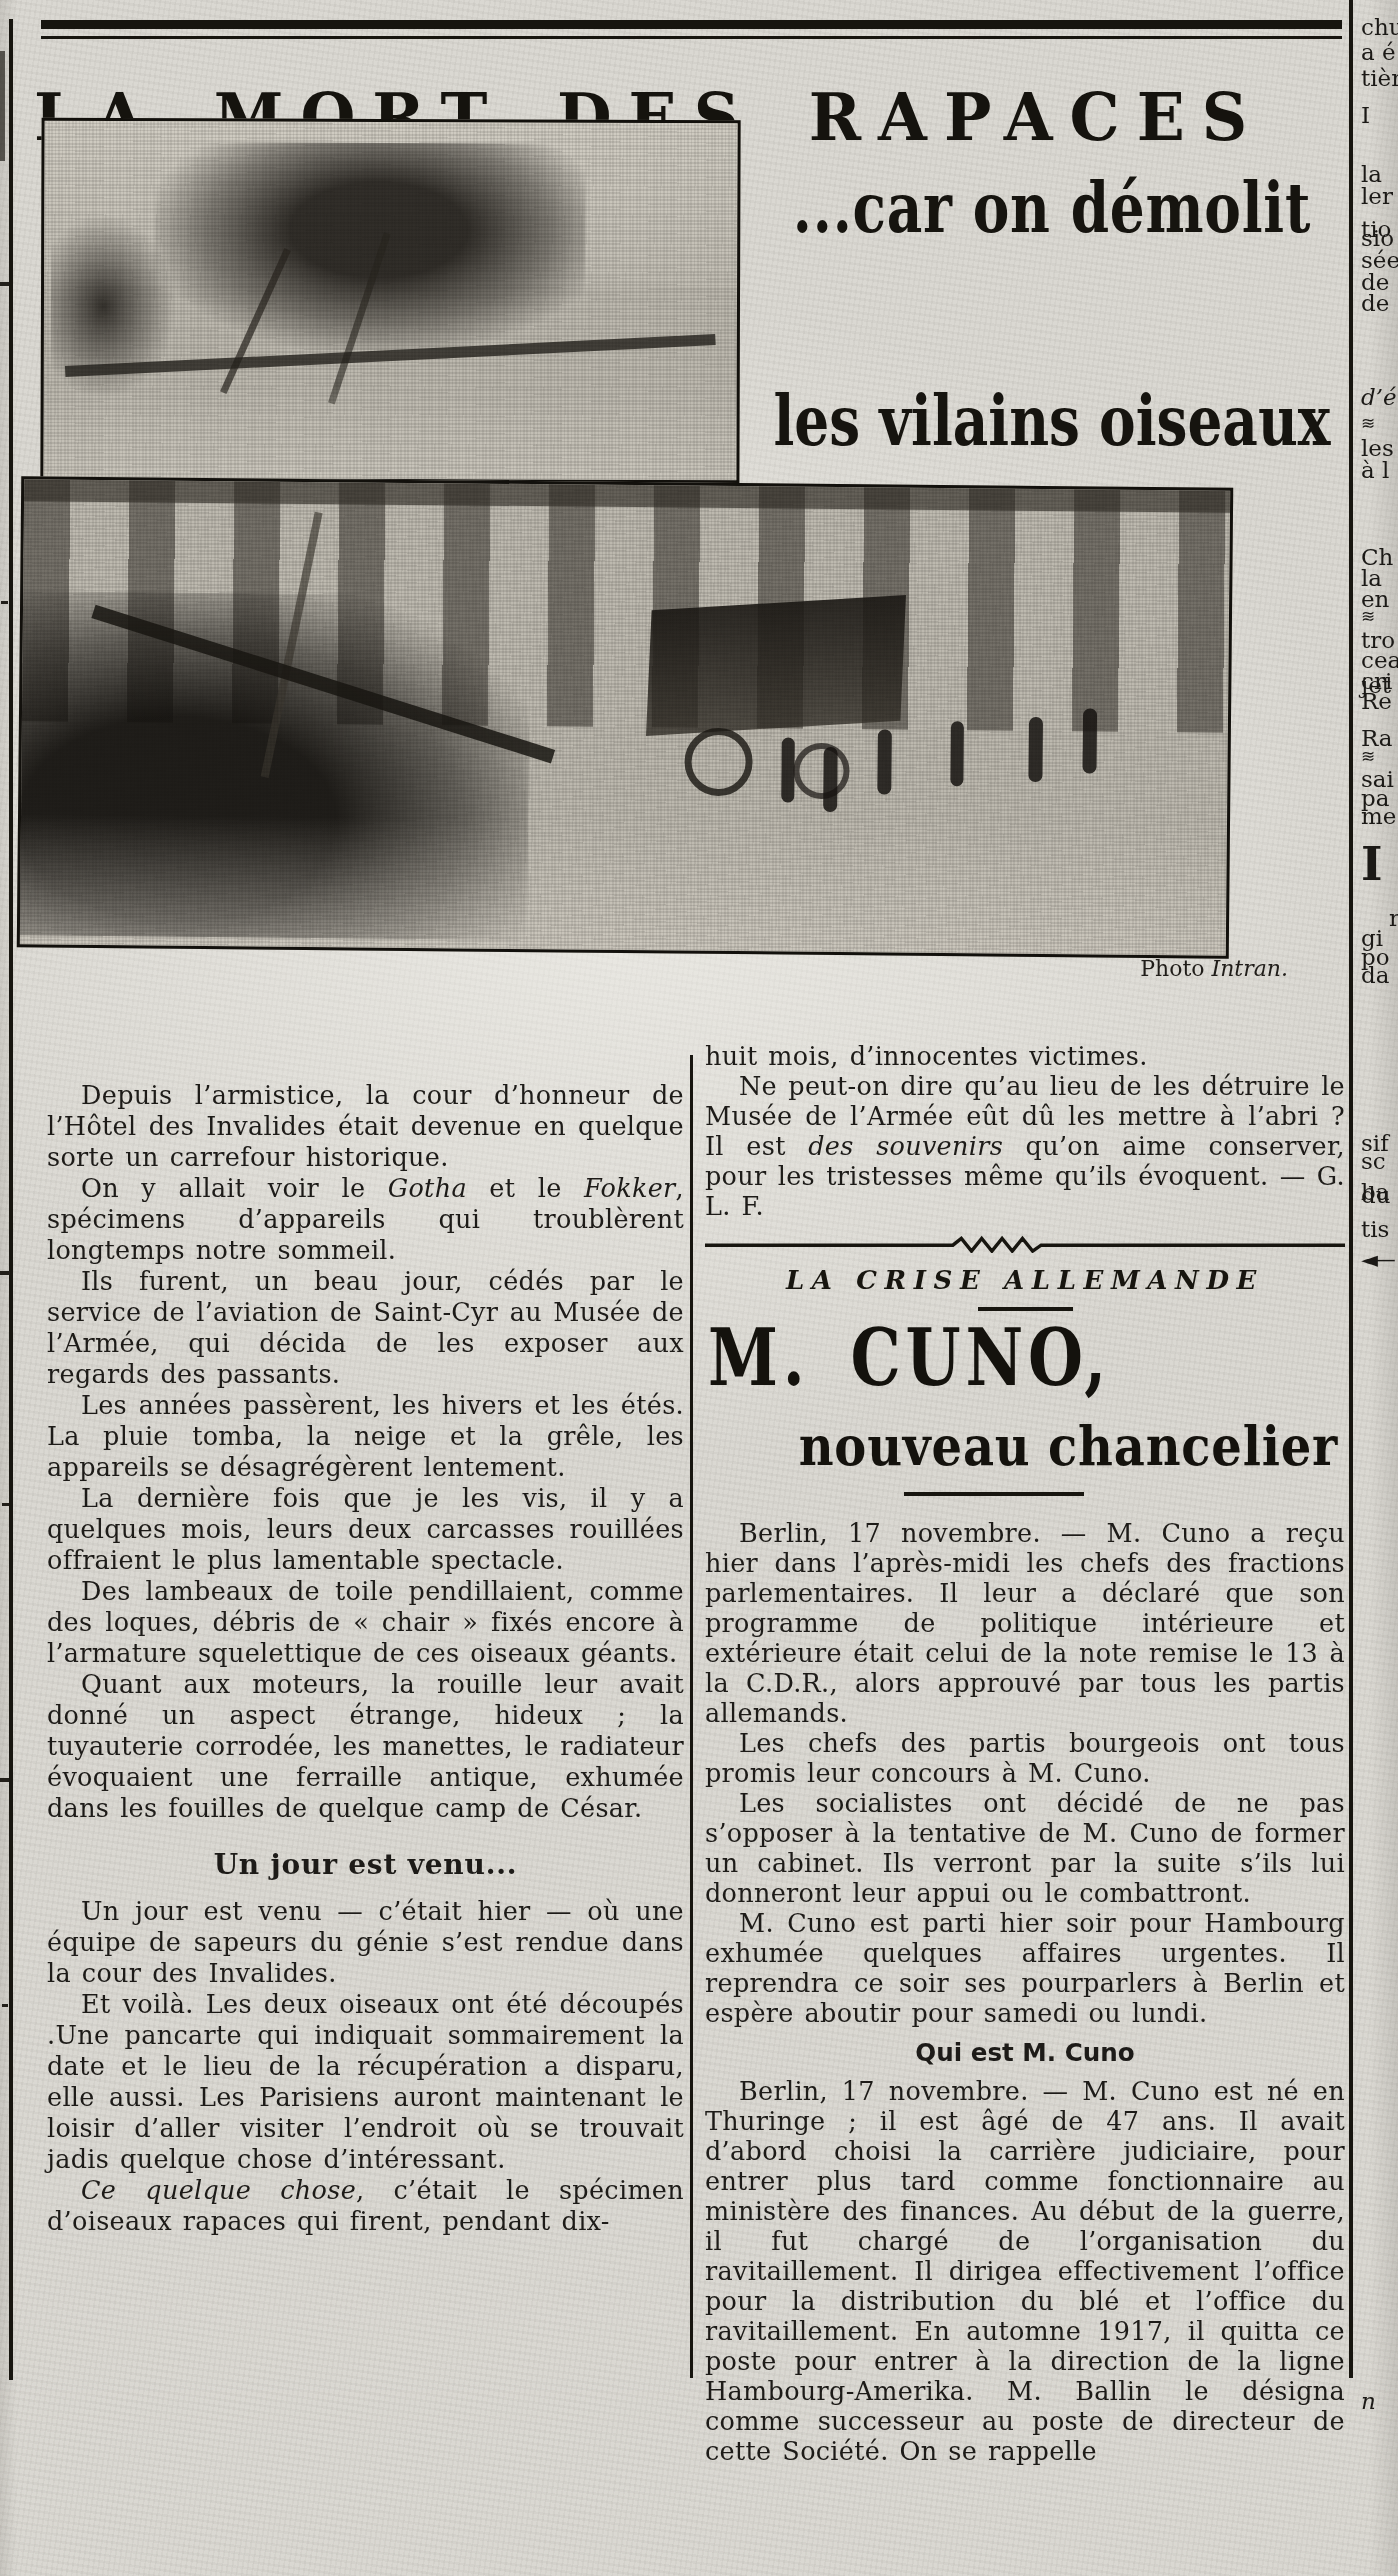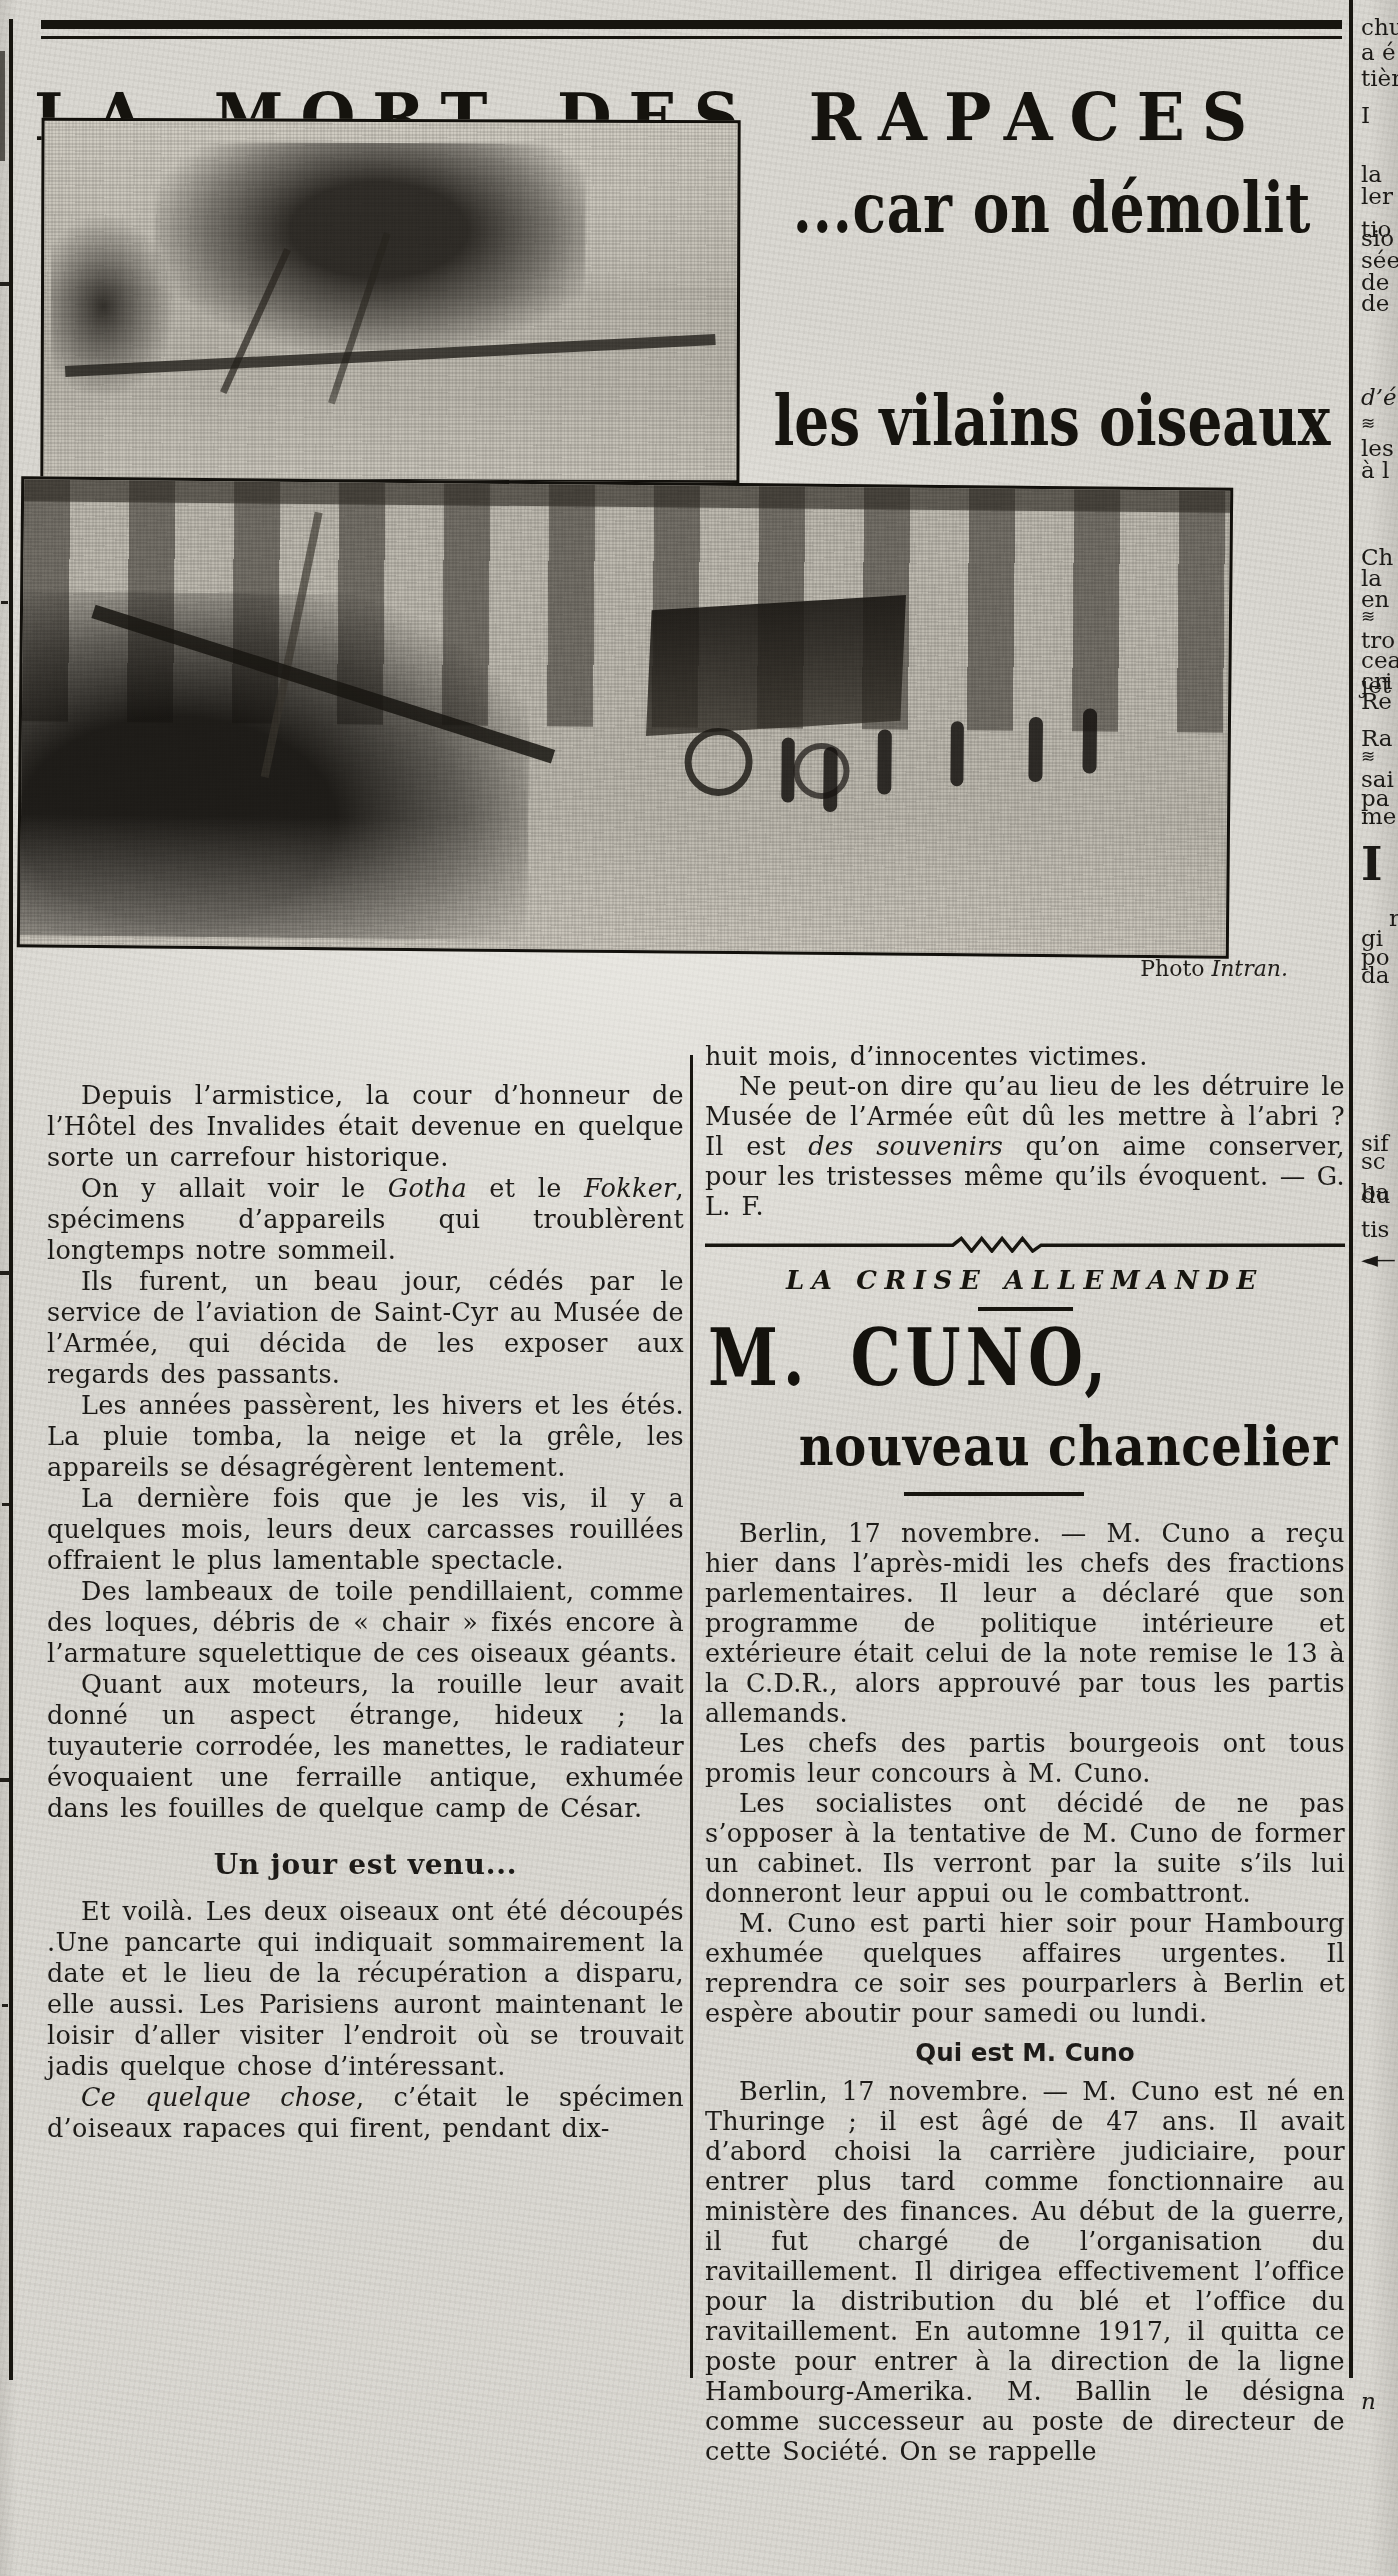--- a/index.html
+++ b/index.html
@@ -158,20 +158,21 @@
         <p class="para"><span>Depuis l’armistice, la cour d’honneur de l’Hôtel des Invalides était devenue en quelque sorte un carrefour historique.</span></p>
         <p class="para"><span>On y allait voir le </span><span class="it">Gotha</span><span> et le </span><span class="it">Fokker</span><span>, spécimens d’appareils qui troublèrent longtemps notre sommeil.</span></p>
         <p class="para"><span>Ils furent, un beau jour, cédés par le service de l’aviation de Saint-Cyr au Musée de l’Armée, qui décida de les exposer aux regards des passants.</span></p>
         <p class="para"><span>Les années passèrent, les hivers et les étés. La pluie tomba, la neige et la grêle, les appareils se désagrégèrent lentement.</span></p>
         <p class="para"><span>La dernière fois que je les vis, il y a quelques mois, leurs deux carcasses rouillées offraient le plus lamentable spectacle.</span></p>
         <p class="para"><span>Des lambeaux de toile pendillaient, comme des loques, débris de « chair » fixés encore à l’armature squelettique de ces oiseaux géants.</span></p>
         <p class="para"><span>Quant aux moteurs, la rouille leur avait donné un aspect étrange, hideux ; la tuyauterie corrodée, les manettes, le radiateur évoquaient une ferraille antique, exhumée dans les fouilles de quelque camp de César.</span></p>
       </div>
     <h3 class="crosshead serif">Un jour est venu...</h3>
     <div>
+        <p class="para"><span>Un jour est venu — c’était hier — où une équipe de sapeurs du génie s’est rendue dans la cour des Invalides.</span></p>
         <p class="para"><span>Et voilà. Les deux oiseaux ont été découpés .Une pancarte qui indiquait sommairement la date et le lieu de la récupération a disparu, elle aussi. Les Parisiens auront maintenant le loisir d’aller visiter l’endroit où se trouvait jadis quelque chose d’intéressant.</span></p>
         <p class="para"><span class="it">Ce quelque chose</span><span>, c’était le spécimen d’oiseaux rapaces qui firent, pendant dix-</span></p>
       </div>
   </div>
 
   <div class="col col-mid">
     <div class="lead-paras">
         <p class="para"><span>huit mois, d’innocentes victimes.</span></p>
         <p class="para"><span>Ne peut-on dire qu’au lieu de les détruire le Musée de l’Armée eût dû les mettre à l’abri ? Il est </span><span class="it">des souvenirs</span><span> qu’on aime conserver, pour les tristesses même qu’ils évoquent. — G. L. F.</span></p>
       </div>

